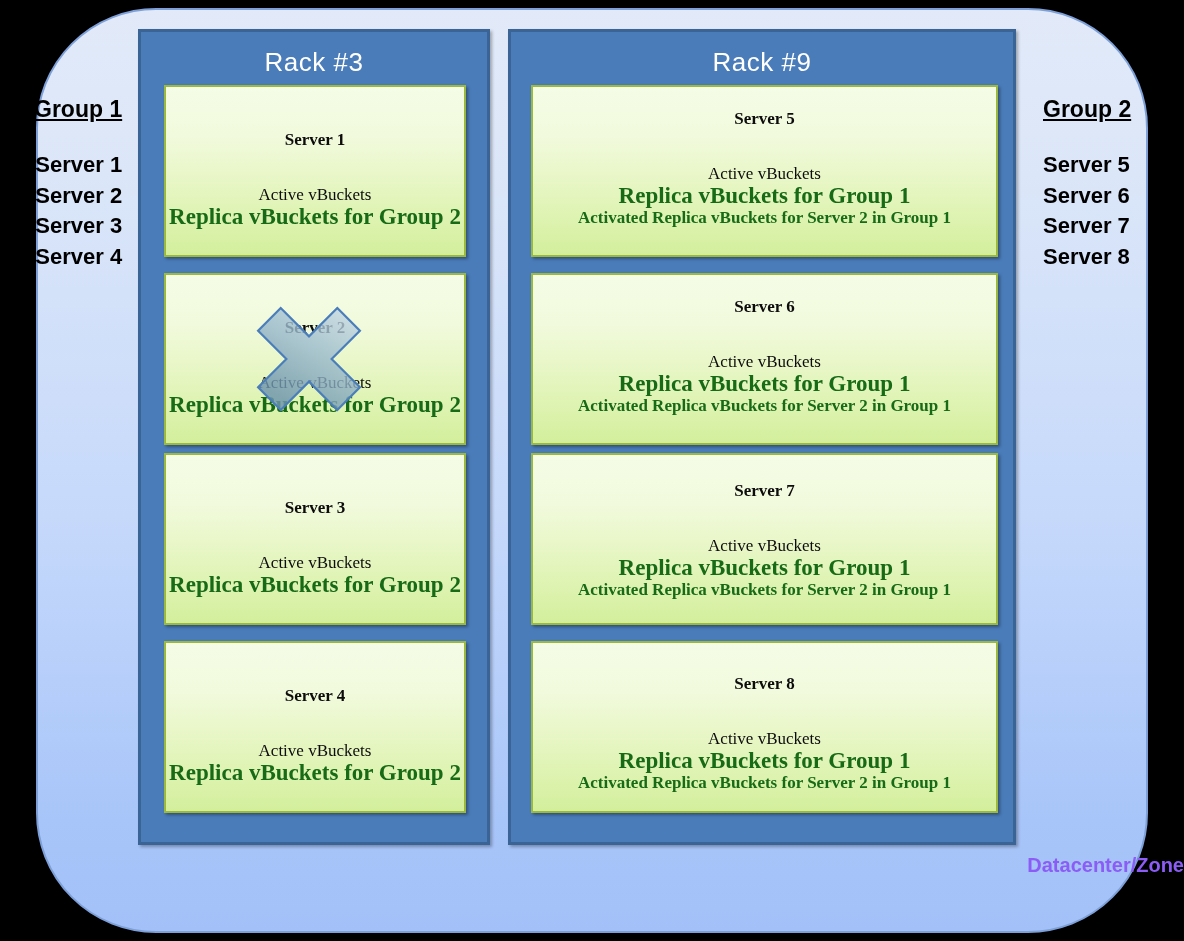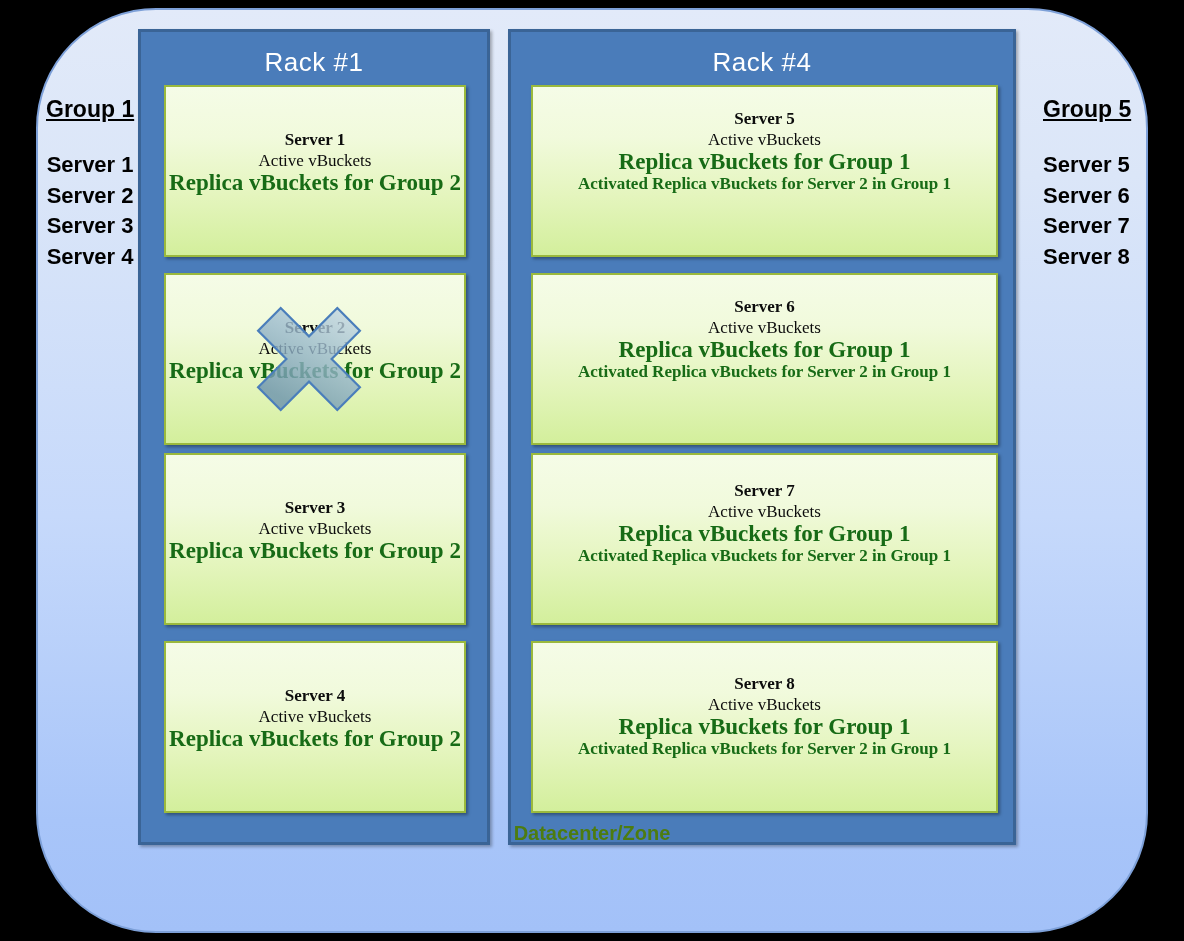--- a/index.html
+++ b/index.html
@@ -46,21 +46,21 @@
   }
   .group-servers {
     margin-top: 28px;
   }
   .group-server {
     font-size: 22px;
     font-weight: bold;
     line-height: 30.5px;
     white-space: nowrap;
   }
-  #group1 { left: 34px; top: 96px; text-align: center; margin-left: 12px; }
+  #group1 { left: 34px; top: 96px; text-align: right; }
   #group2 { left: 1043px; top: 96px; text-align: left; }
 
   
   .rack {
     position: absolute;
     background: #4a7cba;
     border: 3px solid #3a6496;
     box-sizing: border-box;
     box-shadow: 2px 2px 3px rgba(0,0,0,0.30);
   }
@@ -96,20 +96,21 @@
     font-weight: bold;
     color: #0c0c0c;
     line-height: 21px;
   }
   .sb-active {
     font-family: "Liberation Serif", serif;
     font-size: 17px;
     font-weight: normal;
     color: #0c0c0c;
     line-height: 22px;
+    margin-top: 34px;
   }
   .sb-replica {
     font-family: "Liberation Serif", serif;
     font-size: 23px;
     font-weight: bold;
     color: #176b16;
     line-height: 22px;
   }
   .sb-activated {
     font-family: "Liberation Serif", serif;
@@ -138,62 +139,62 @@
     top: 300px;
     width: 128px;
     height: 118px;
     pointer-events: none;
   }
 
   
   #dc-label {
     position: absolute;
     left: 0;
-    top: 822px;
+    top: 854px;
     width: 1184px;
-    text-align: center;
+    text-align: right;
     font-family: "Liberation Sans", sans-serif;
     font-size: 20px;
     font-weight: bold;
-    color: #4d7c0f;
+    color: #8b5cf6;
   }
 </style>
 </head>
 <body>
 
 <div id="canvas">
 
   <div id="zone"></div>
 
   <div class="group-col" id="group1">
     <div class="group-title">Group 1</div>
     <div class="group-servers">
       <div class="group-server">Server 1</div>
       <div class="group-server">Server 2</div>
       <div class="group-server">Server 3</div>
       <div class="group-server">Server 4</div>
     </div>
   </div>
 
   <div class="group-col" id="group2">
-    <div class="group-title">Group 5</div>
+    <div class="group-title">Group 2</div>
     <div class="group-servers">
       <div class="group-server">Server 5</div>
       <div class="group-server">Server 6</div>
       <div class="group-server">Server 7</div>
       <div class="group-server">Server 8</div>
     </div>
   </div>
 
   <div class="rack" id="rack1">
-    <div class="rack-title">Rack #1</div>
+    <div class="rack-title">Rack #3</div>
   </div>
 
   <div class="rack" id="rack2">
-    <div class="rack-title">Rack #4</div>
+    <div class="rack-title">Rack #9</div>
   </div>
 
   <div class="server-box" id="srv1">
     <div class="sb-name">Server 1</div>
     <div class="sb-active">Active vBuckets</div>
     <div class="sb-replica">Replica vBuckets for Group 2</div>
   </div>
 
   <div class="server-box" id="srv2">
     <div class="sb-name">Server 2</div>

